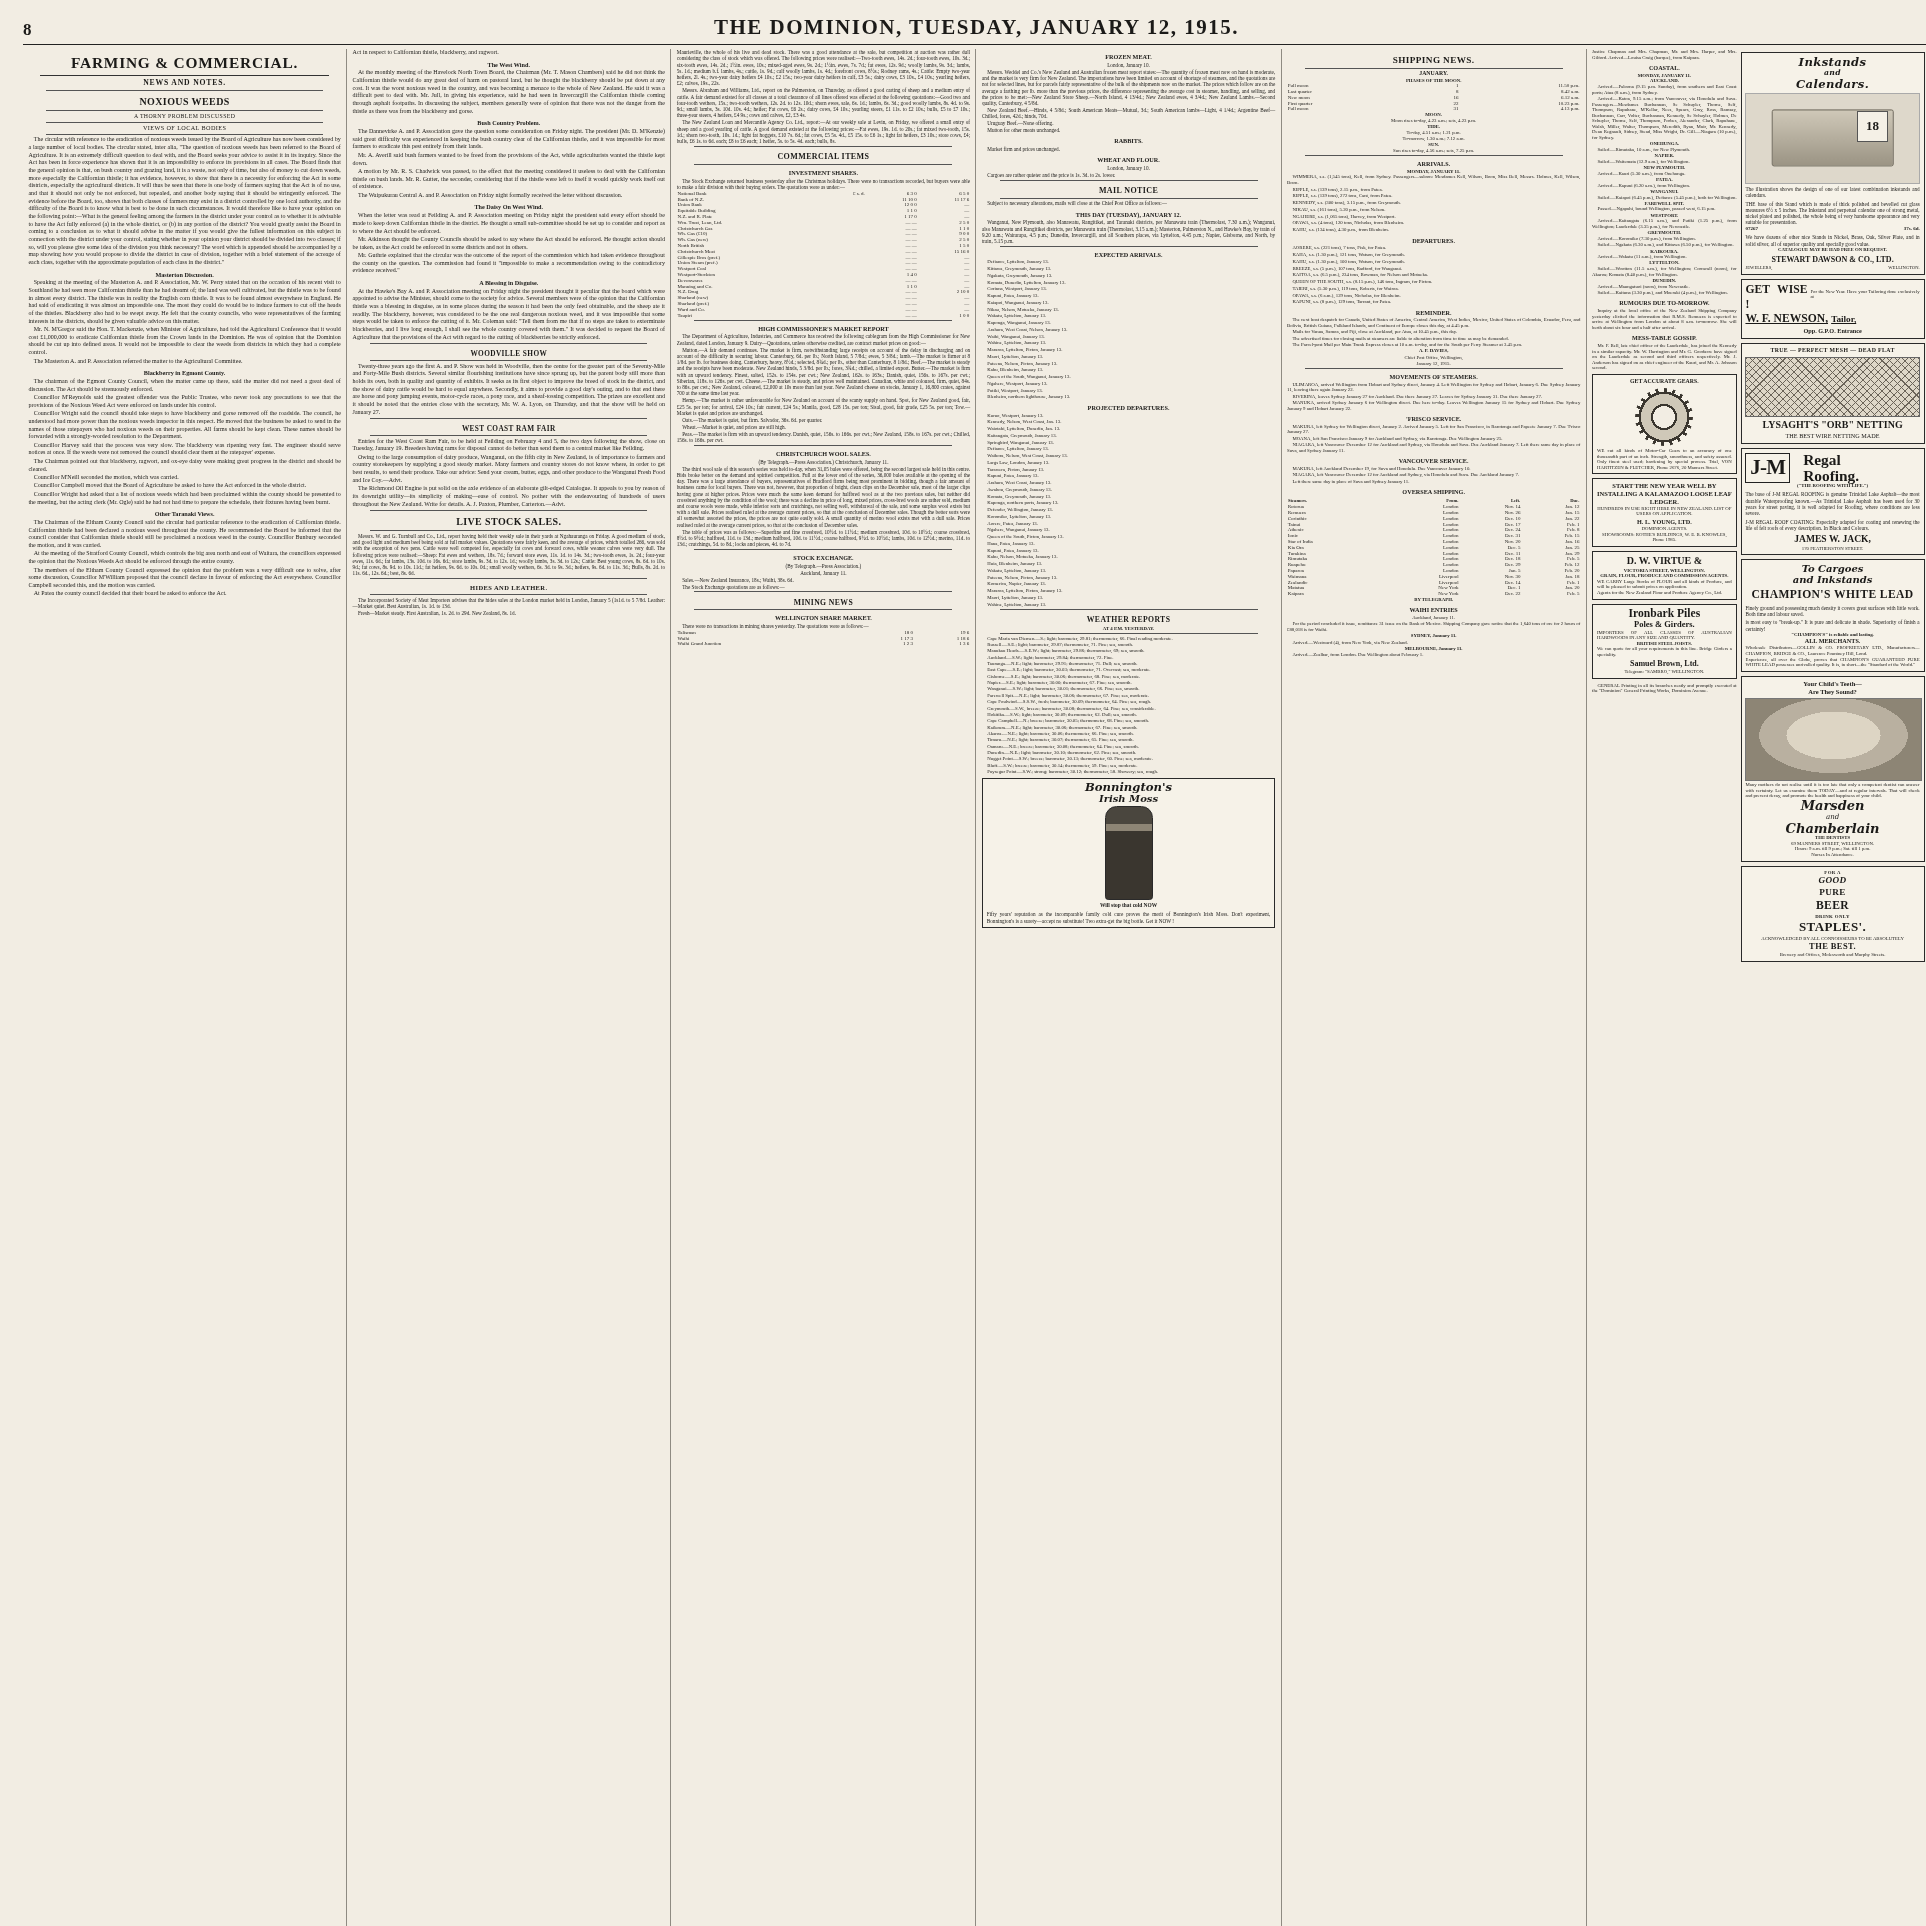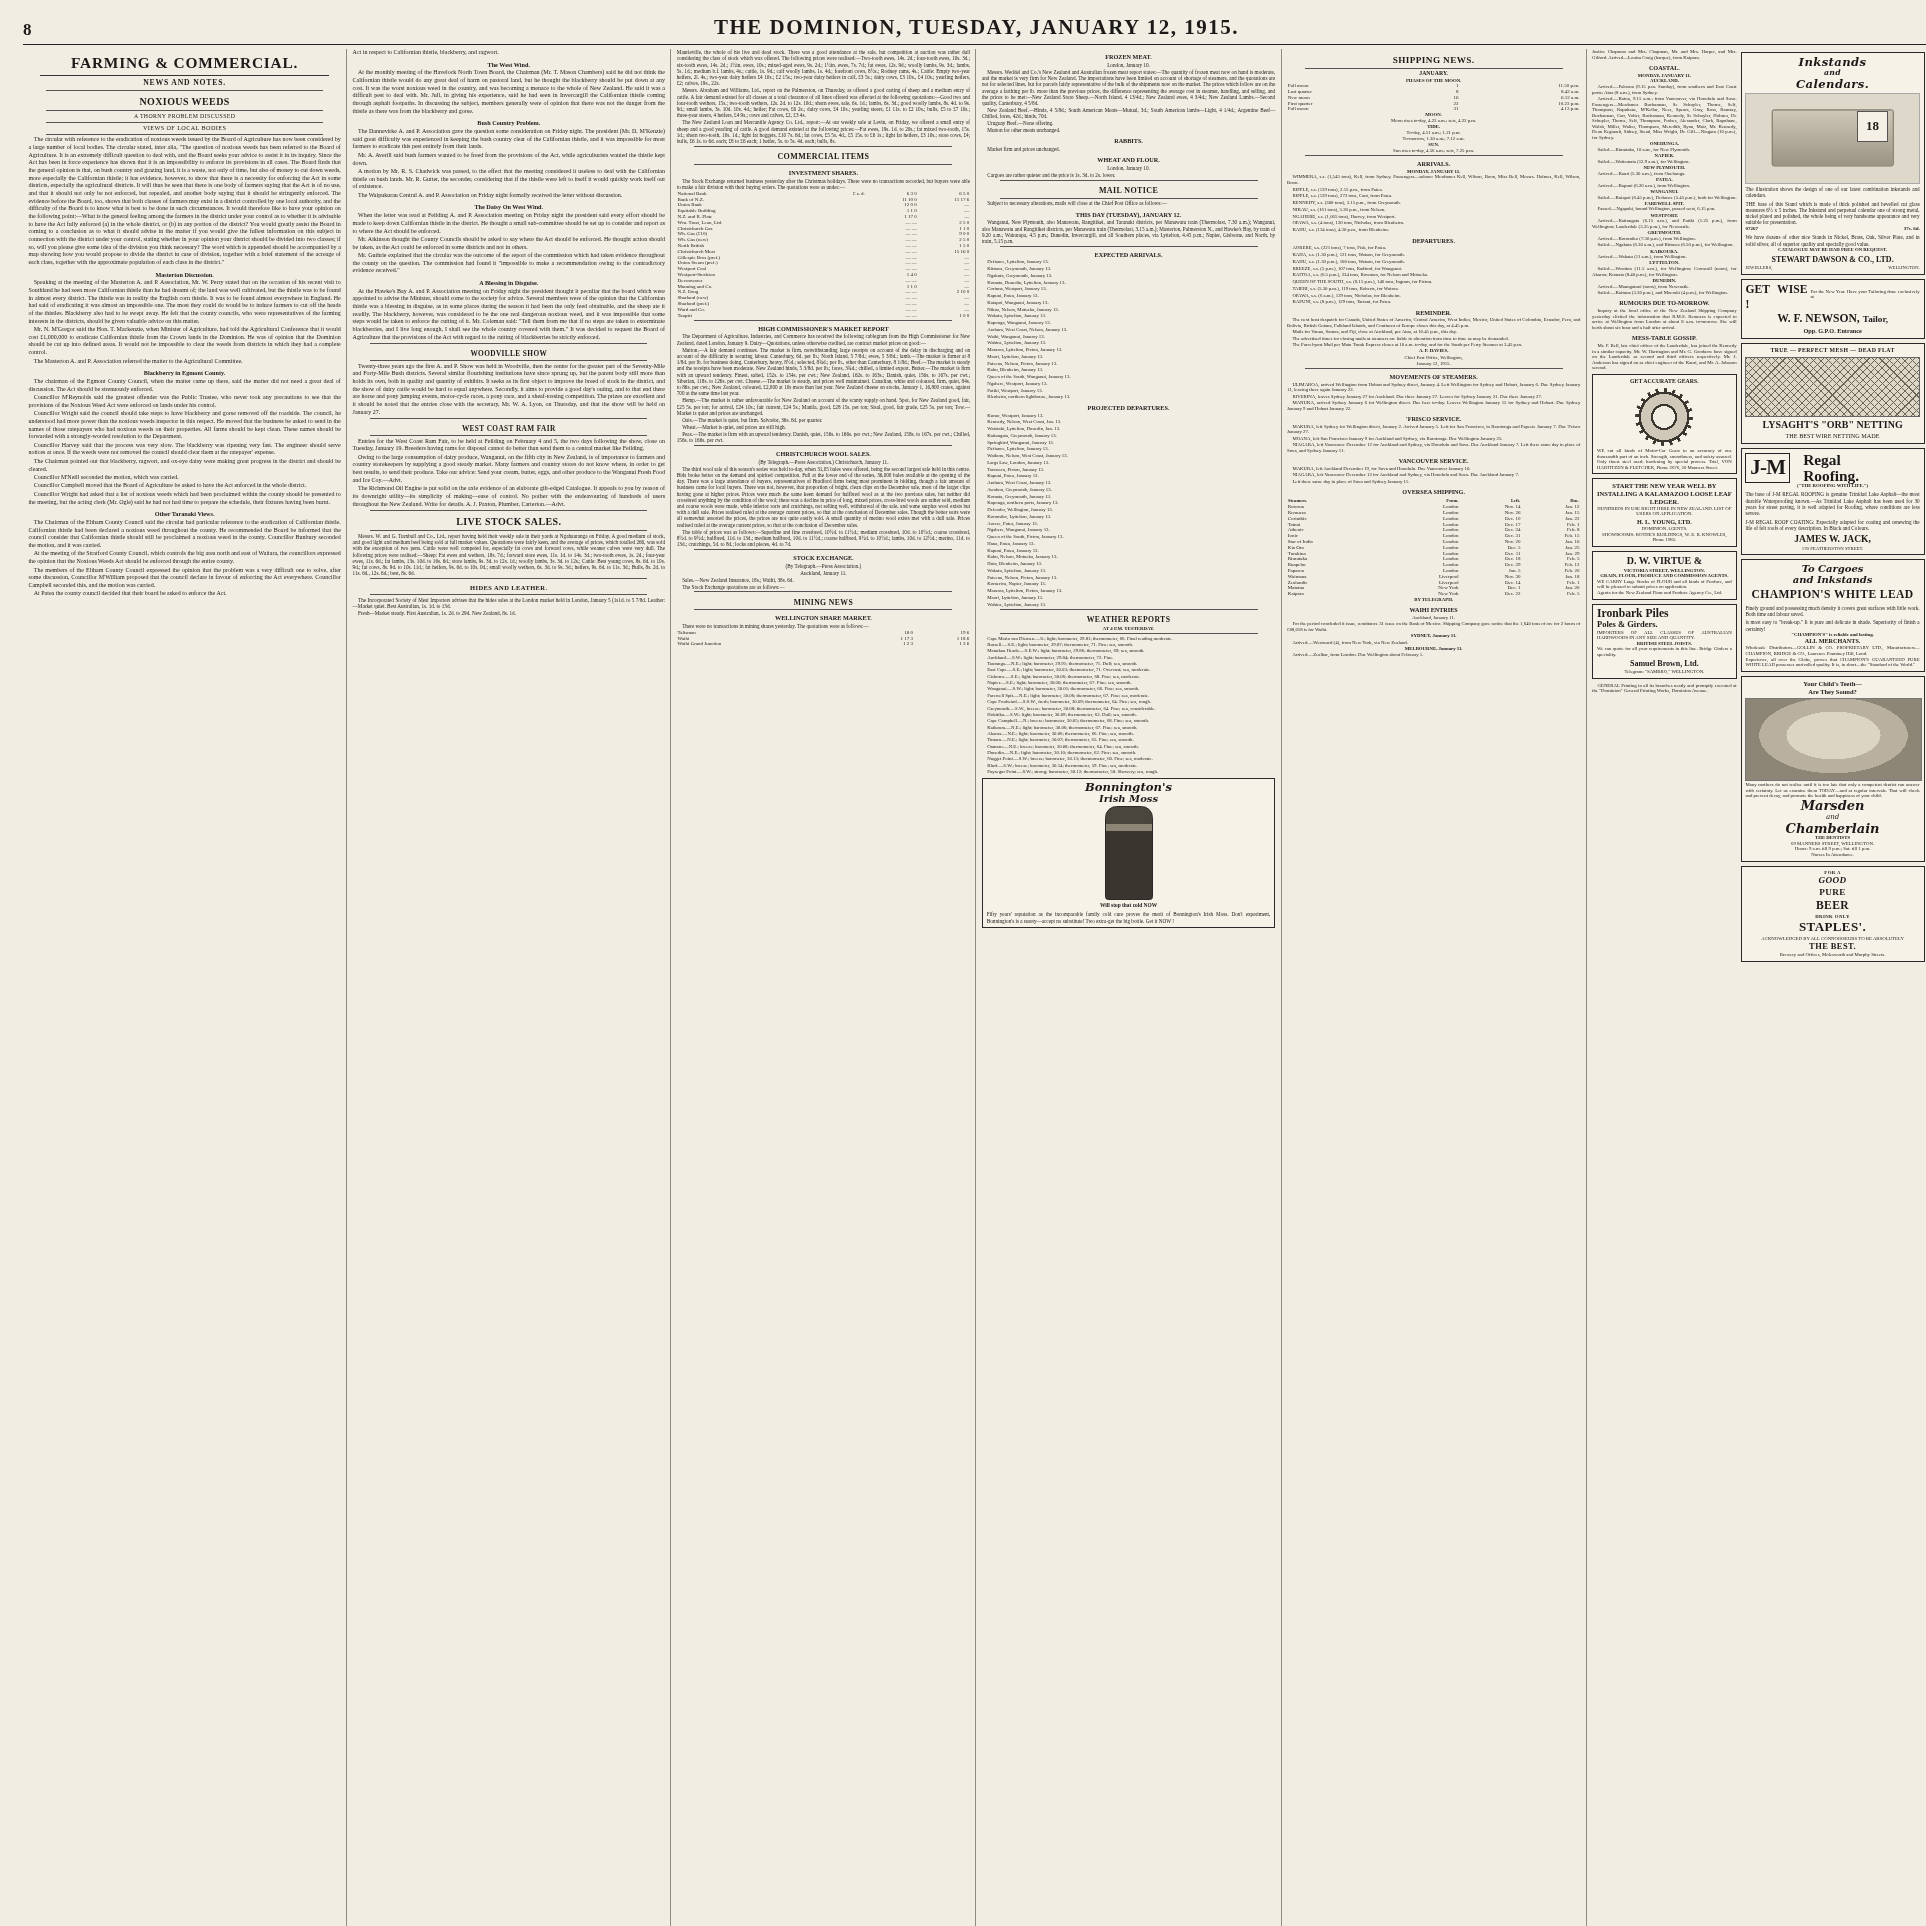--- a/index.html
+++ b/index.html
@@ -180,21 +180,21 @@
     font-size:11.6px; text-align:center; line-height:1;
   }
   .staples {
     text-align:center; font-weight:bold; letter-spacing:0.4px;
   }
   .dentist-script {
     font-family:"DejaVu Serif", serif;
     font-style:italic; font-size:13px;
     text-align:center; line-height:1.05; font-weight:bold;
   }
-  .ib-title { text-align:left; font-weight:bold; font-size:11.6px; line-height:1.1;}
+  .ib-title { text-align:center; font-weight:bold; font-size:11.6px; line-height:1.1;}
   .shipitem { margin-bottom:1.2px; }
   .biglet { font-size:10px; font-weight:bold; }
 </style>
 </head>
 <body>
 
 <div class="page">
 
   <div class="masthead">
     <div class="folio">8</div>
@@ -876,21 +876,21 @@
               <span>JEWELLERS,</span>
               <span>WELLINGTON.</span>
             </div>
           </div>
 
           <div class="ad">
             <div style="display:flex;align-items:baseline;gap:3.1px;">
               <span class="biglet" style="font-size:11.6px;">GET WISE !</span>
               <span class="tiny">For the New Year. Have your Tailoring done exclusively at</span>
             </div>
-            <div style="display:flex;align-items:baseline;gap:3.1px;justify-content:center;">
+            <div style="display:flex;align-items:baseline;gap:3.1px;justify-content:flex-start;text-decoration:underline;">
               <span style="font-size:11.6px;font-weight:bold;">W. F. NEWSON,</span>
               <span style="font-size:9.2px;font-weight:bold;">Tailor,</span>
             </div>
             <div class="center bold" style="font-size:6.2px;">Opp. G.P.O. Entrance</div>
           </div>
 
           <div class="ad">
             <div class="center bold" style="font-size:5.8px;letter-spacing:0.4px;">TRUE  —  PERFECT MESH  —  DEAD FLAT</div>
             <div class="mesh"></div>
             <div class="center bold" style="font-size:10px;">LYSAGHT'S "ORB" NETTING</div>

